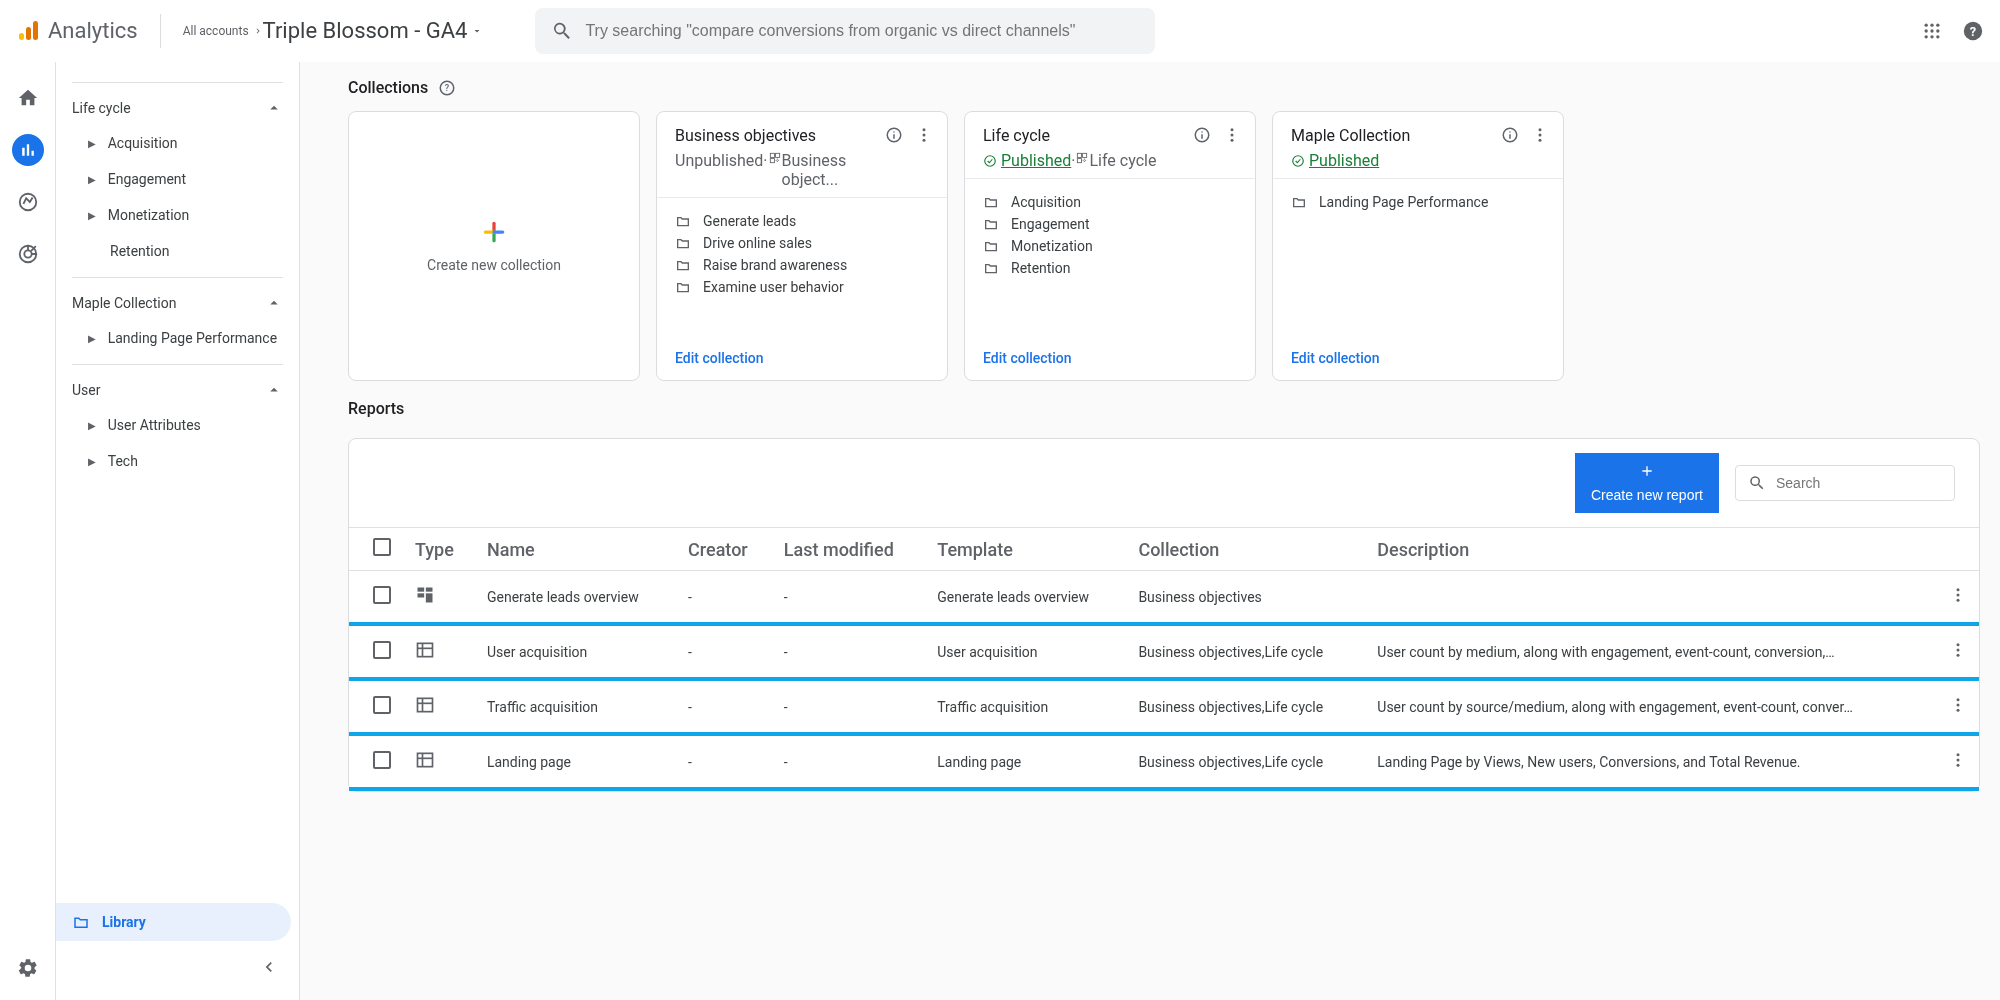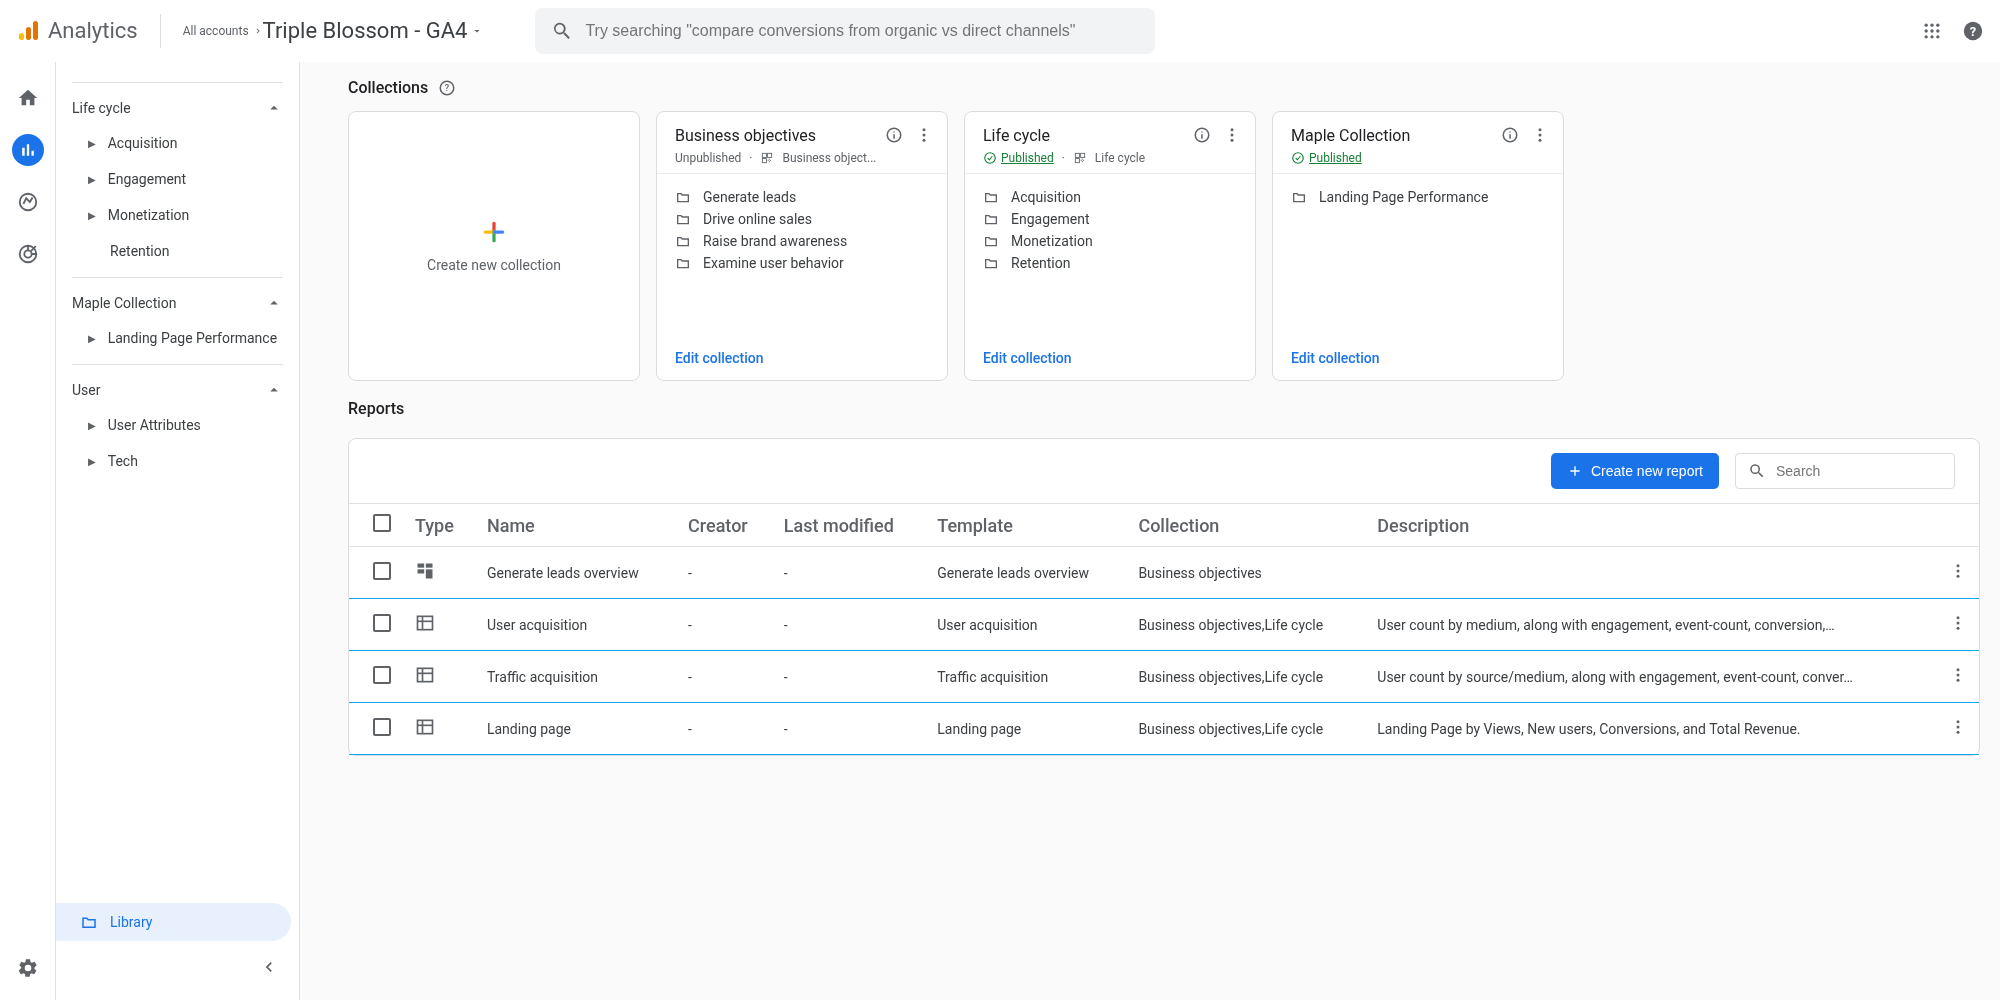--- a/index.html
+++ b/index.html
@@ -25,52 +25,52 @@
 .rail-item.active { background: #1a73e8; color: #fff; fill: #fff; }
 .rail-gear { margin-top: auto; margin-bottom: 16px; }
 
 
 .sidebar { width: 244px; border-right: 1px solid #e0e0e0; display: flex; flex-direction: column; padding: 12px 0; background: #fff; }
 .side-link { padding: 10px 20px 10px 16px; font-size: 14px; color: #3c4043; cursor: pointer; }
 .side-section { padding: 8px 16px 8px 16px; font-size: 14px; color: #3c4043; display: flex; align-items: center; cursor: pointer; }
 .side-section .chev { margin-left: auto; }
 .side-child { padding: 10px 16px 10px 32px; font-size: 14px; color: #3c4043; display: flex; align-items: center; gap: 12px; cursor: pointer; }
 .side-rule { height: 1px; background: #e0e0e0; margin: 8px 16px; }
-.side-library { margin-top: auto; margin-bottom: 8px; background: #e8f0fe; border-radius: 0 20px 20px 0; display: flex; align-items: center; gap: 12px; padding: 10px 24px; color: #1a73e8; font-weight: 400; margin-right: 8px; cursor: pointer; }
+.side-library { margin-top: auto; margin-bottom: 8px; background: #e8f0fe; border-radius: 0 20px 20px 0; display: flex; align-items: center; gap: 12px; padding: 10px 16px; color: #1a73e8; font-weight: 700; margin-right: 8px; cursor: pointer; }
 .side-collapse { align-self: flex-end; padding: 8px 20px; cursor: pointer; }
 .tri { font-size: 10px; color: #5f6368; }
 
 
 .main { flex: 1; background: #fafafa; padding: 16px 0 0 0; overflow-y: auto; }
 .section-title { font-size: 16px; font-weight: 500; padding: 0 0 14px 0; display: flex; align-items: center; gap: 10px; color: #202124; }
 .collections-row { display: flex; gap: 16px; padding: 0 0 18px 0; }
 .coll-card { width: 292px; height: 270px; border: 1px solid #dadce0; border-radius: 8px; background: #fff; display: flex; flex-direction: column; }
 .coll-new { align-items: center; justify-content: center; cursor: pointer; }
 .coll-new-label { font-size: 14px; color: #5f6368; margin-top: 12px; }
 .coll-head { padding: 14px 14px 8px 18px; display: flex; align-items: flex-start; }
 .coll-title-area { flex: 1; }
 .coll-title { font-size: 16px; color: #202124; }
-.coll-meta { font-size: 12px; color: #5f6368; margin-top: 6px; display: flex; align-items: flex-end; gap: 8px; }
+.coll-meta { font-size: 16px; color: #5f6368; margin-top: 6px; display: flex; align-items: flex-start; }
 .coll-icons { display: flex; align-items: center; gap: 12px; }
 .coll-body { padding: 12px 18px; border-top: 1px solid #e8eaed; flex: 1; }
 .coll-item { display: flex; align-items: center; gap: 12px; font-size: 14px; color: #3c4043; padding: 3px 0; }
 .coll-foot { padding: 14px 18px; }
 .coll-foot a { color: #1a73e8; font-size: 14px; font-weight: 500; text-decoration: none; }
 .published { color: #188038; display: flex; align-items: center; gap: 4px; text-decoration: underline; }
 .unpub { color: #5f6368; }
 
 .reports-panel { background: #fff; border: 1px solid #dadce0; border-radius: 8px; margin-top: 6px; }
 .reports-bar { display: flex; align-items: center; padding: 14px 24px 14px 24px; gap: 16px; }
-.btn-primary { background: #1a73e8; color: #fff; border: none; border-radius: 5px; padding: 10px 16px; font-size: 14px; font-weight: 500; display: flex; align-items: center; gap: 8px; cursor: pointer; margin-left: auto; }
+.btn-primary { background: #1a73e8; color: #fff; border: none; border-radius: 0; padding: 10px 16px; font-size: 14px; font-weight: 500; display: flex; align-items: center; gap: 8px; cursor: pointer; margin-left: auto; flex-direction: column; }
 .report-search { border: 1px solid #dadce0; border-radius: 4px; display: flex; align-items: center; gap: 10px; padding: 8px 12px; width: 220px; }
 .report-search input { border: none; outline: none; font-size: 14px; width: 100%; }
 
 table { width: 100%; border-collapse: collapse; }
 table th { text-align: left; font-weight: 500; font-size: 18px; color: #5f6368; padding: 10px 12px; border-bottom: 1px solid #e0e0e0; border-top: 1px solid #e0e0e0; }
-table td { font-size: 14px; color: #3c4043; padding: 14px 12px; border-bottom: 1px solid #0ea5e9; vertical-align: middle; }
+table td { font-size: 14px; color: #3c4043; padding: 14px 12px; border-bottom: 4px solid #0ea5e9; vertical-align: middle; }
 .chk { width: 18px; height: 18px; border: 2px solid #5f6368; border-radius: 2px; display: inline-block; }
 .type-icon { color: #5f6368; }
 
 
 .main > * { margin-left: 0; }
 .main { padding-left: 0; }
 
 svg { flex-shrink: 0; }
 </style>
 </head>

